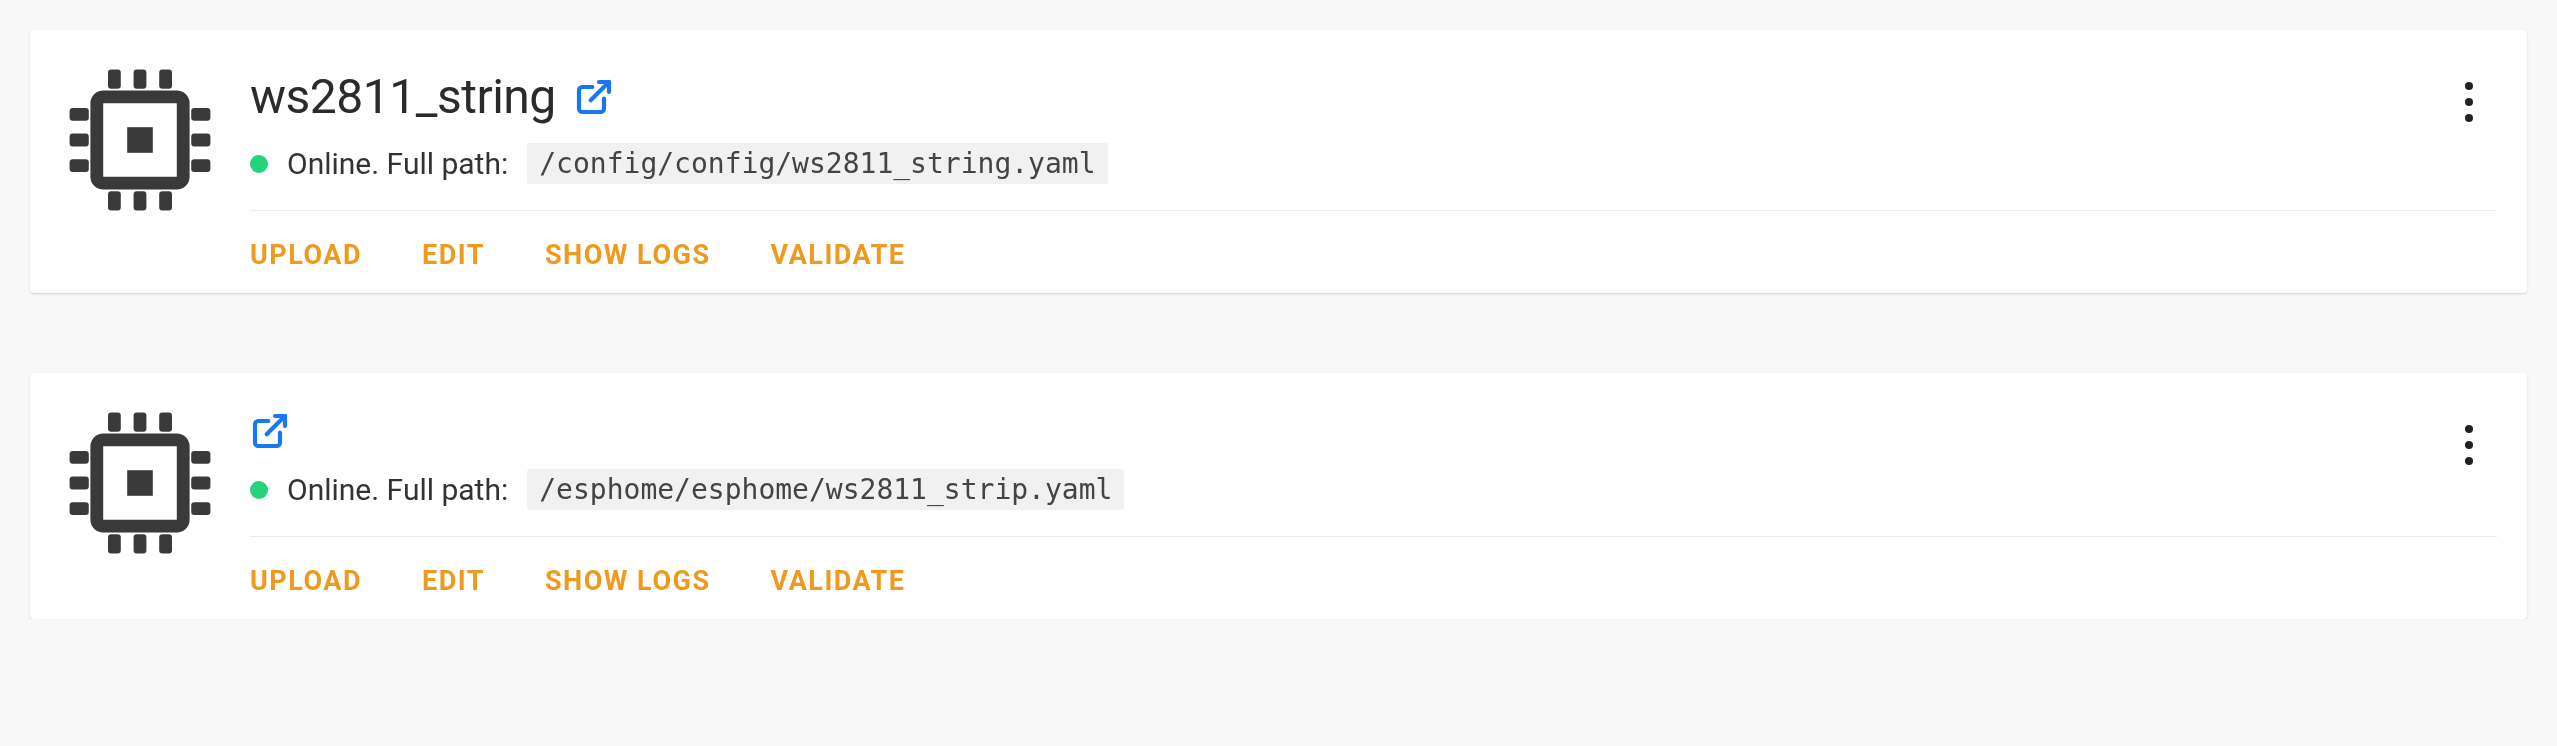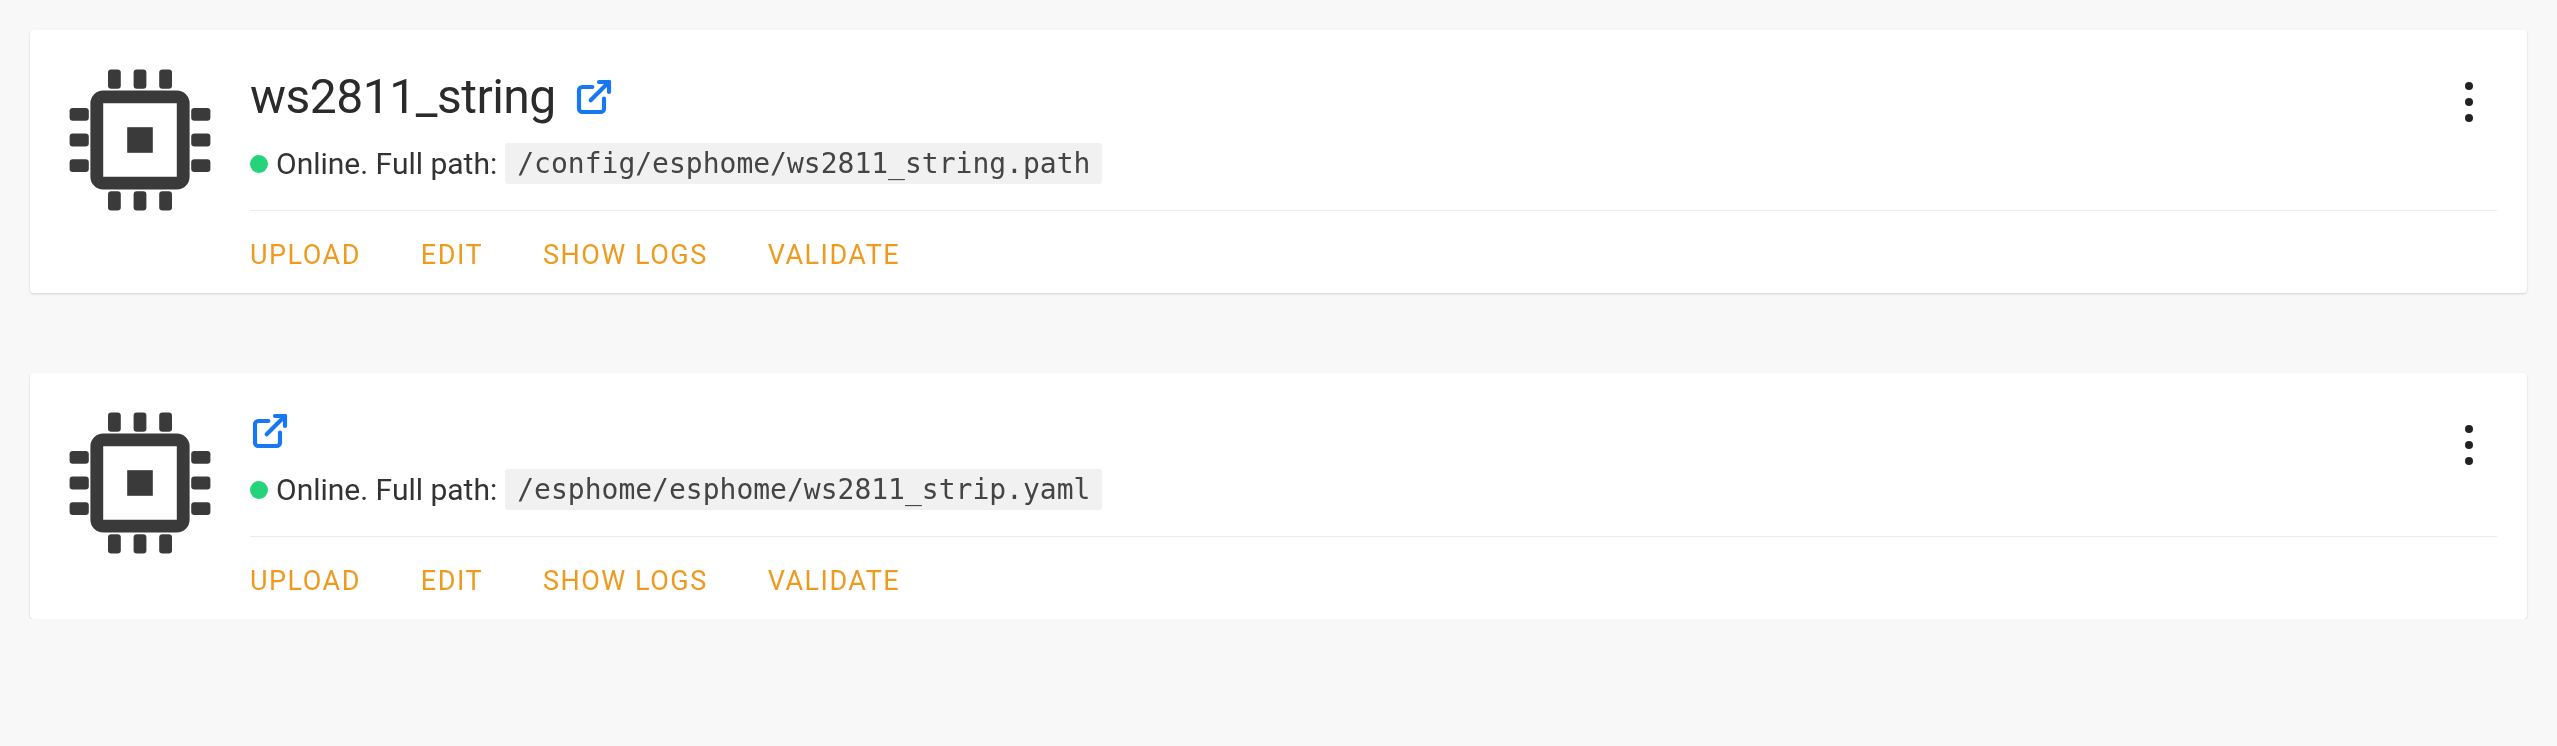--- a/index.html
+++ b/index.html
@@ -47,21 +47,21 @@
   .open-link {
     display: inline-flex;
     color: #1877f2;
     cursor: pointer;
   }
   .open-link svg { width: 40px; height: 40px; }
   .status-row {
     margin-top: 18px;
     display: flex;
     align-items: center;
-    gap: 8px;
+    gap: 19px;
     font-size: 30px;
     color: #333;
   }
   .status-dot {
     width: 18px;
     height: 18px;
     border-radius: 50%;
     background: #25d47a;
     flex: 0 0 auto;
   }
@@ -78,21 +78,21 @@
     border-top: 1px solid #ececec;
     margin-top: 26px;
   }
   .actions {
     display: flex;
     gap: 60px;
     margin-top: 28px;
   }
   .actions .btn {
     font-size: 27px;
-    font-weight: 400;
+    font-weight: 700;
     letter-spacing: 1.5px;
     color: #ee9a1f;
     text-transform: uppercase;
     cursor: pointer;
     user-select: none;
   }
   .more-btn {
     position: absolute;
     top: 48px;
     right: 40px;
@@ -135,21 +135,21 @@
         <svg viewBox="0 0 24 24" fill="none" stroke="currentColor" stroke-width="2.5" stroke-linecap="round" stroke-linejoin="round">
           <path d="M18 13v6a2 2 0 0 1-2 2H5a2 2 0 0 1-2-2V8a2 2 0 0 1 2-2h6"></path>
           <polyline points="15 3 21 3 21 9"></polyline>
           <line x1="10" y1="14" x2="21" y2="3"></line>
         </svg>
       </span>
     </div>
     <div class="status-row">
       <span class="status-dot"></span>
       <span>Online. Full path:</span>
-      <span class="path-code">/config/esphome/ws2811_string.path</span>
+      <span class="path-code">/config/config/ws2811_string.yaml</span>
     </div>
     <hr class="divider">
     <div class="actions">
       <span class="btn">UPLOAD</span>
       <span class="btn">EDIT</span>
       <span class="btn">SHOW LOGS</span>
       <span class="btn">VALIDATE</span>
     </div>
   </div>
   <div class="more-btn">

